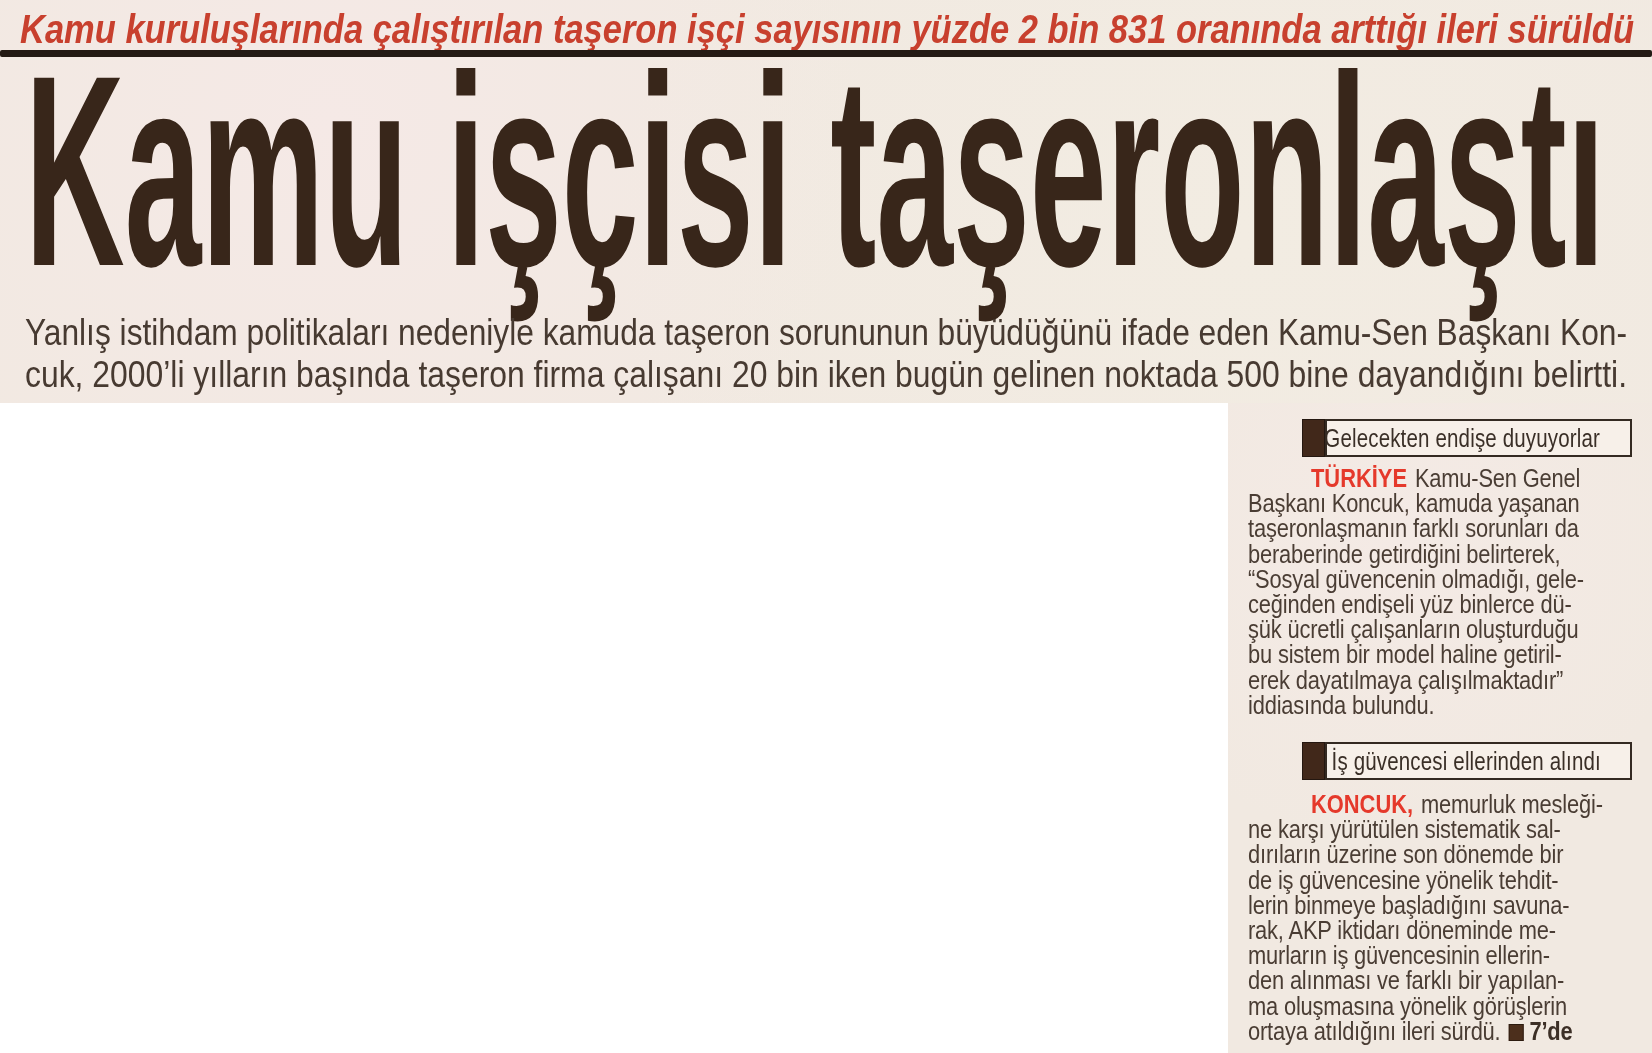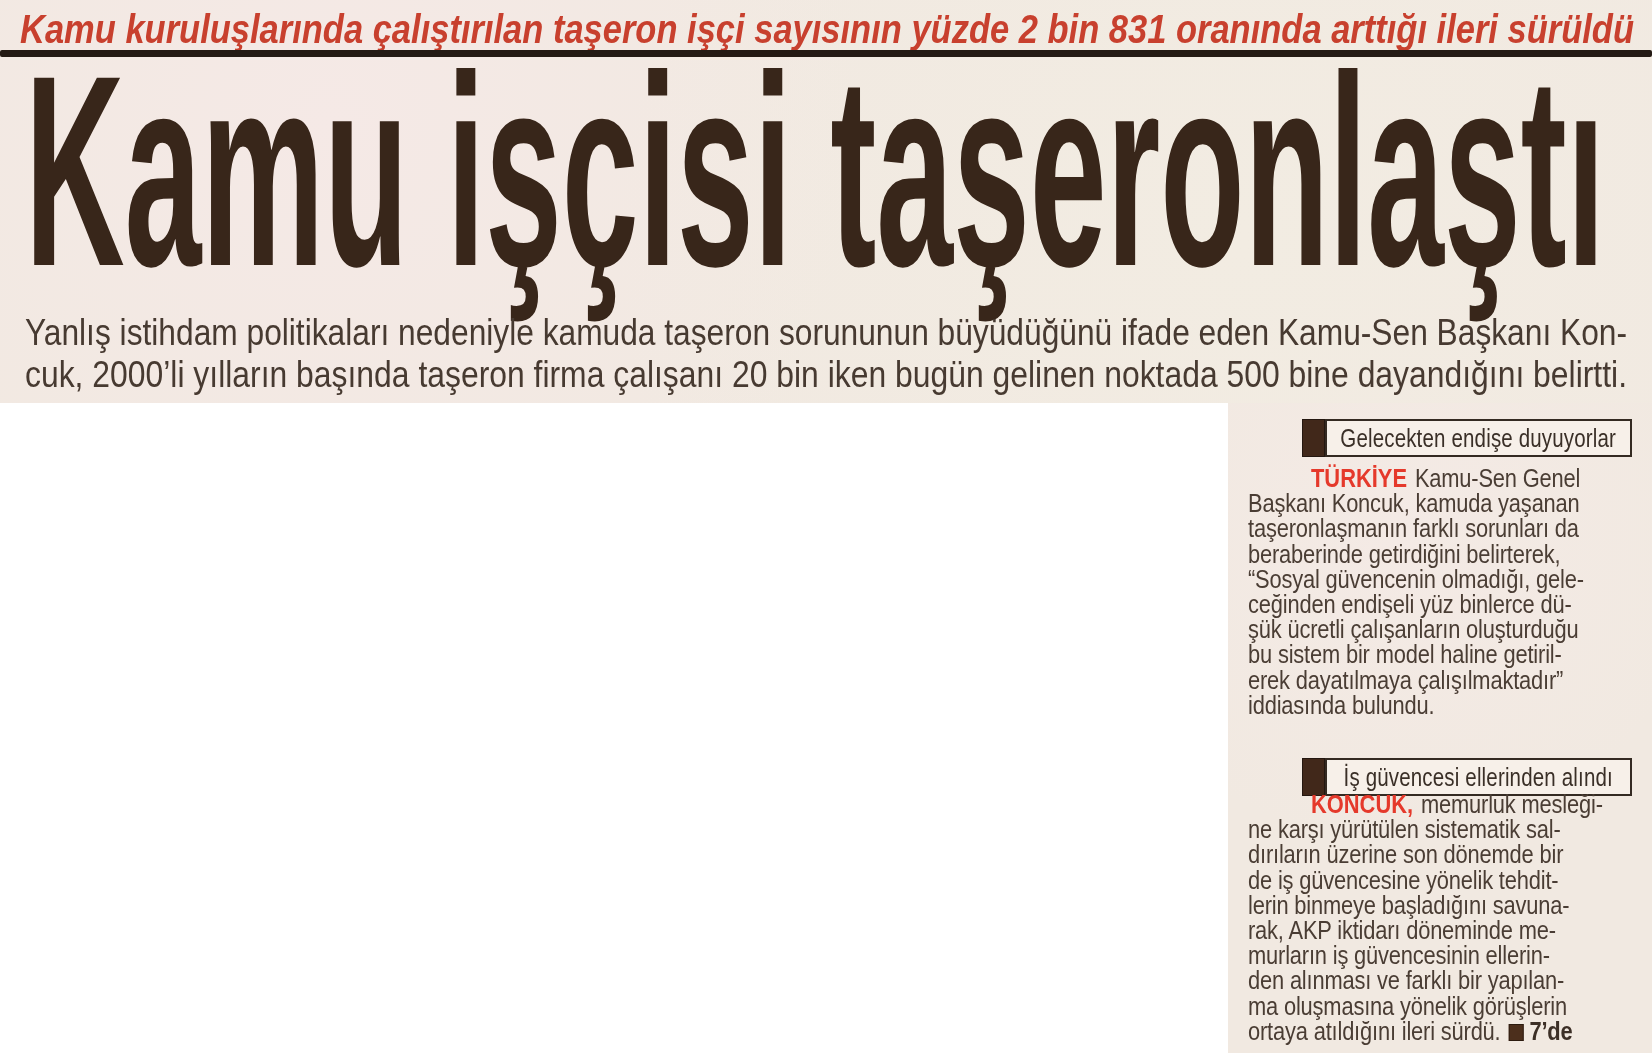--- a/index.html
+++ b/index.html
@@ -26,28 +26,28 @@
     background: #241a14; border-radius: 2px;
   }
   .headline-svg { position: absolute; left: 0; top: 55px; }
   .deck-svg     { position: absolute; left: 0; top: 300px; }
 
   .hdr-box {
     position: absolute; left: 1302px; width: 330px; height: 38px;
     display: flex; align-items: stretch;
   }
   .hdr-box.box-1 { top: 419px; }
-  .hdr-box.box-2 { top: 742px; margin-top: 16px; }
+  .hdr-box.box-2 { top: 742px; }
   .hdr-square {
     width: 23px; background: #41281a;
     border: 1px solid #241710; flex: 0 0 auto;
   }
   .hdr-frame {
     flex: 1 1 auto; border: 2px solid #342a22; background: #f7f0e9;
-    display: flex; align-items: center; justify-content: center; overflow: hidden;
+    display: flex; align-items: center; justify-content: flex-end; overflow: hidden;
   }
   .hdr-label {
     font-size: 25px; color: #3a2f27; white-space: nowrap;
     transform: scaleX(0.82); transform-origin: 50% 50%; letter-spacing: 0.2px;
   }
 
   .col-par {
     position: absolute; left: 1248px; width: 440px;
     font-size: 25px; line-height: 25.2px; color: #4a3d34;
     transform: scaleX(0.875); transform-origin: 0 0;

